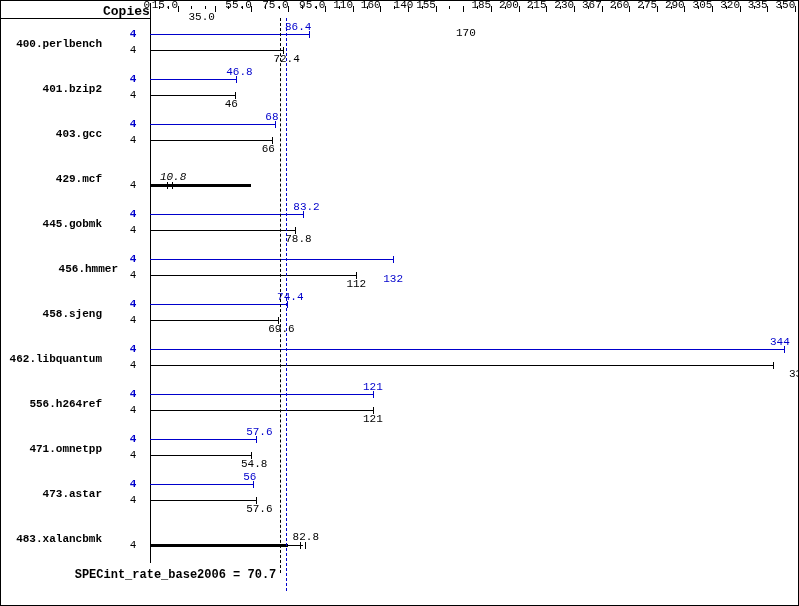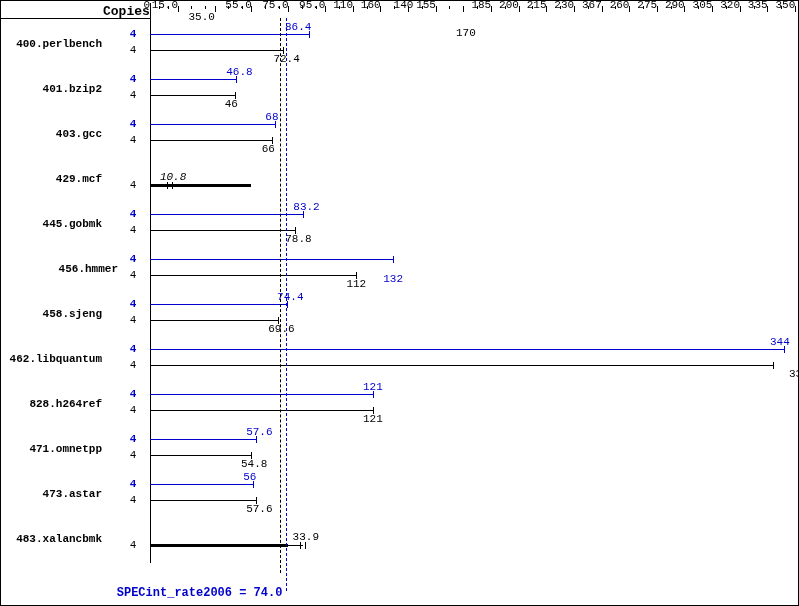--- a/index.html
+++ b/index.html
@@ -234,21 +234,21 @@
       <div class="val-label base" style="left: 268.263px; top: 323px;">69.6</div>
       <div class="bench-label" style="top: 353px; width: 100px; left: 2px;">462.libquantum</div>
       <div class="copies-label" style="top: 343px; color: rgb(0, 0, 204); font-weight: bold;">4</div>
       <div class="copies-label" style="top: 359px; color: rgb(0, 0, 0);">4</div>
       <div class="bar peak" style="top: 349px; width: 633.943px;"></div>
       <div class="tick-end peak" style="left: 783.943px; top: 346px;"></div>
       <div class="val-label peak" style="left: 770px; top: 336px;">344</div>
       <div class="bar base" style="top: 365px; width: 622.886px;"></div>
       <div class="tick-end base" style="left: 772.886px; top: 362px;"></div>
       <div class="val-label base" style="left: 762.886px; top: 368px; margin-left: 26px;">338</div>
-      <div class="bench-label" style="top: 398px; width: 100px; left: 2px;">828.h264ref</div>
+      <div class="bench-label" style="top: 398px; width: 100px; left: 2px;">556.h264ref</div>
       <div class="copies-label" style="top: 388px; color: rgb(0, 0, 204); font-weight: bold;">4</div>
       <div class="copies-label" style="top: 404px; color: rgb(0, 0, 0);">4</div>
       <div class="bar peak" style="top: 394px; width: 222.986px;"></div>
       <div class="tick-end peak" style="left: 372.986px; top: 391px;"></div>
       <div class="val-label peak" style="left: 362.986px; top: 381px;">121</div>
       <div class="bar base" style="top: 410px; width: 222.986px;"></div>
       <div class="tick-end base" style="left: 372.986px; top: 407px;"></div>
       <div class="val-label base" style="left: 362.986px; top: 413px;">121</div>
       <div class="bench-label" style="top: 443px; width: 100px; left: 2px;">471.omnetpp</div>
       <div class="copies-label" style="top: 433px; color: rgb(0, 0, 204); font-weight: bold;">4</div>
@@ -267,20 +267,20 @@
       <div class="val-label peak" style="left: 243.2px; top: 471px;">56</div>
       <div class="bar base" style="top: 500px; width: 106.149px;"></div>
       <div class="tick-end base" style="left: 256.149px; top: 497px;"></div>
       <div class="val-label base" style="left: 246.149px; top: 503px;">57.6</div>
       <div class="bench-label" style="top: 533px; width: 100px; left: 2px;">483.xalancbmk</div>
       <div class="copies-label" style="top: 539px; color: rgb(0, 0, 0);">4</div>
       <div class="bar base" style="top: 545px; width: 152.589px;"></div>
       <div class="bar base" style="top: 544px; height: 3px; width: 138.214px;"></div>
       <div class="tick-end base" style="left: 299.589px; top: 542px;"></div>
       <div class="tick-end base" style="left: 304.589px; top: 542px;"></div>
-      <div class="val-label base" style="left: 292.589px; top: 531px;">33.9</div>
+      <div class="val-label base" style="left: 292.589px; top: 531px;">82.8</div>
     </div>
 
   <div id="vbase" class="vline-base" style="left: 280.29px; top: 18px; height: 555px;"></div>
   <div id="vpeak" class="vline-peak" style="left: 286.371px; top: 18px; height: 573px;"></div>
 
-  <div id="sum-peak" class="summary" style="top: 586px; color: rgb(0, 0, 204); left: 116.771px;">SPECint_rate2006 = 74.0</div>
+  <div id="sum-base" class="summary" style="top: 568px; color: rgb(0, 0, 0); left: 74.69px;">SPECint_rate_base2006 = 70.7</div>
 </div>
 
 </body></html>

